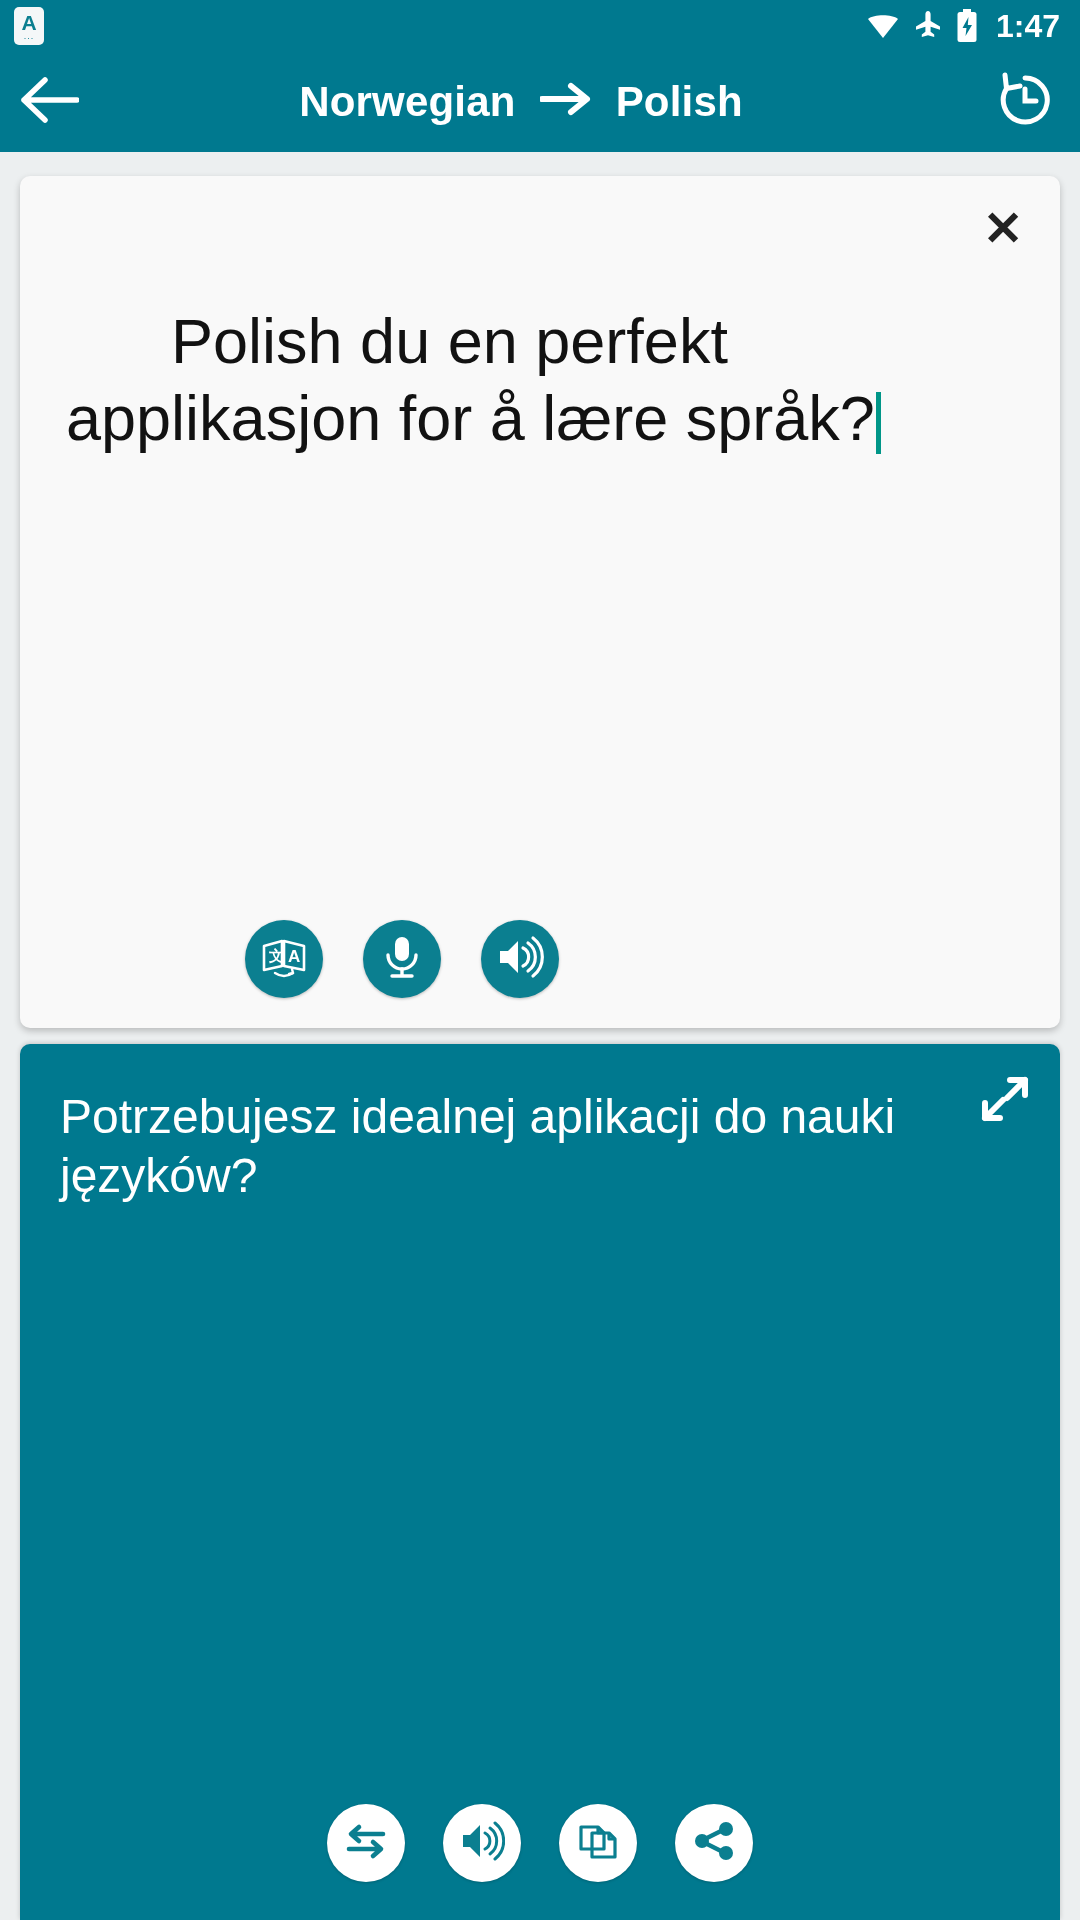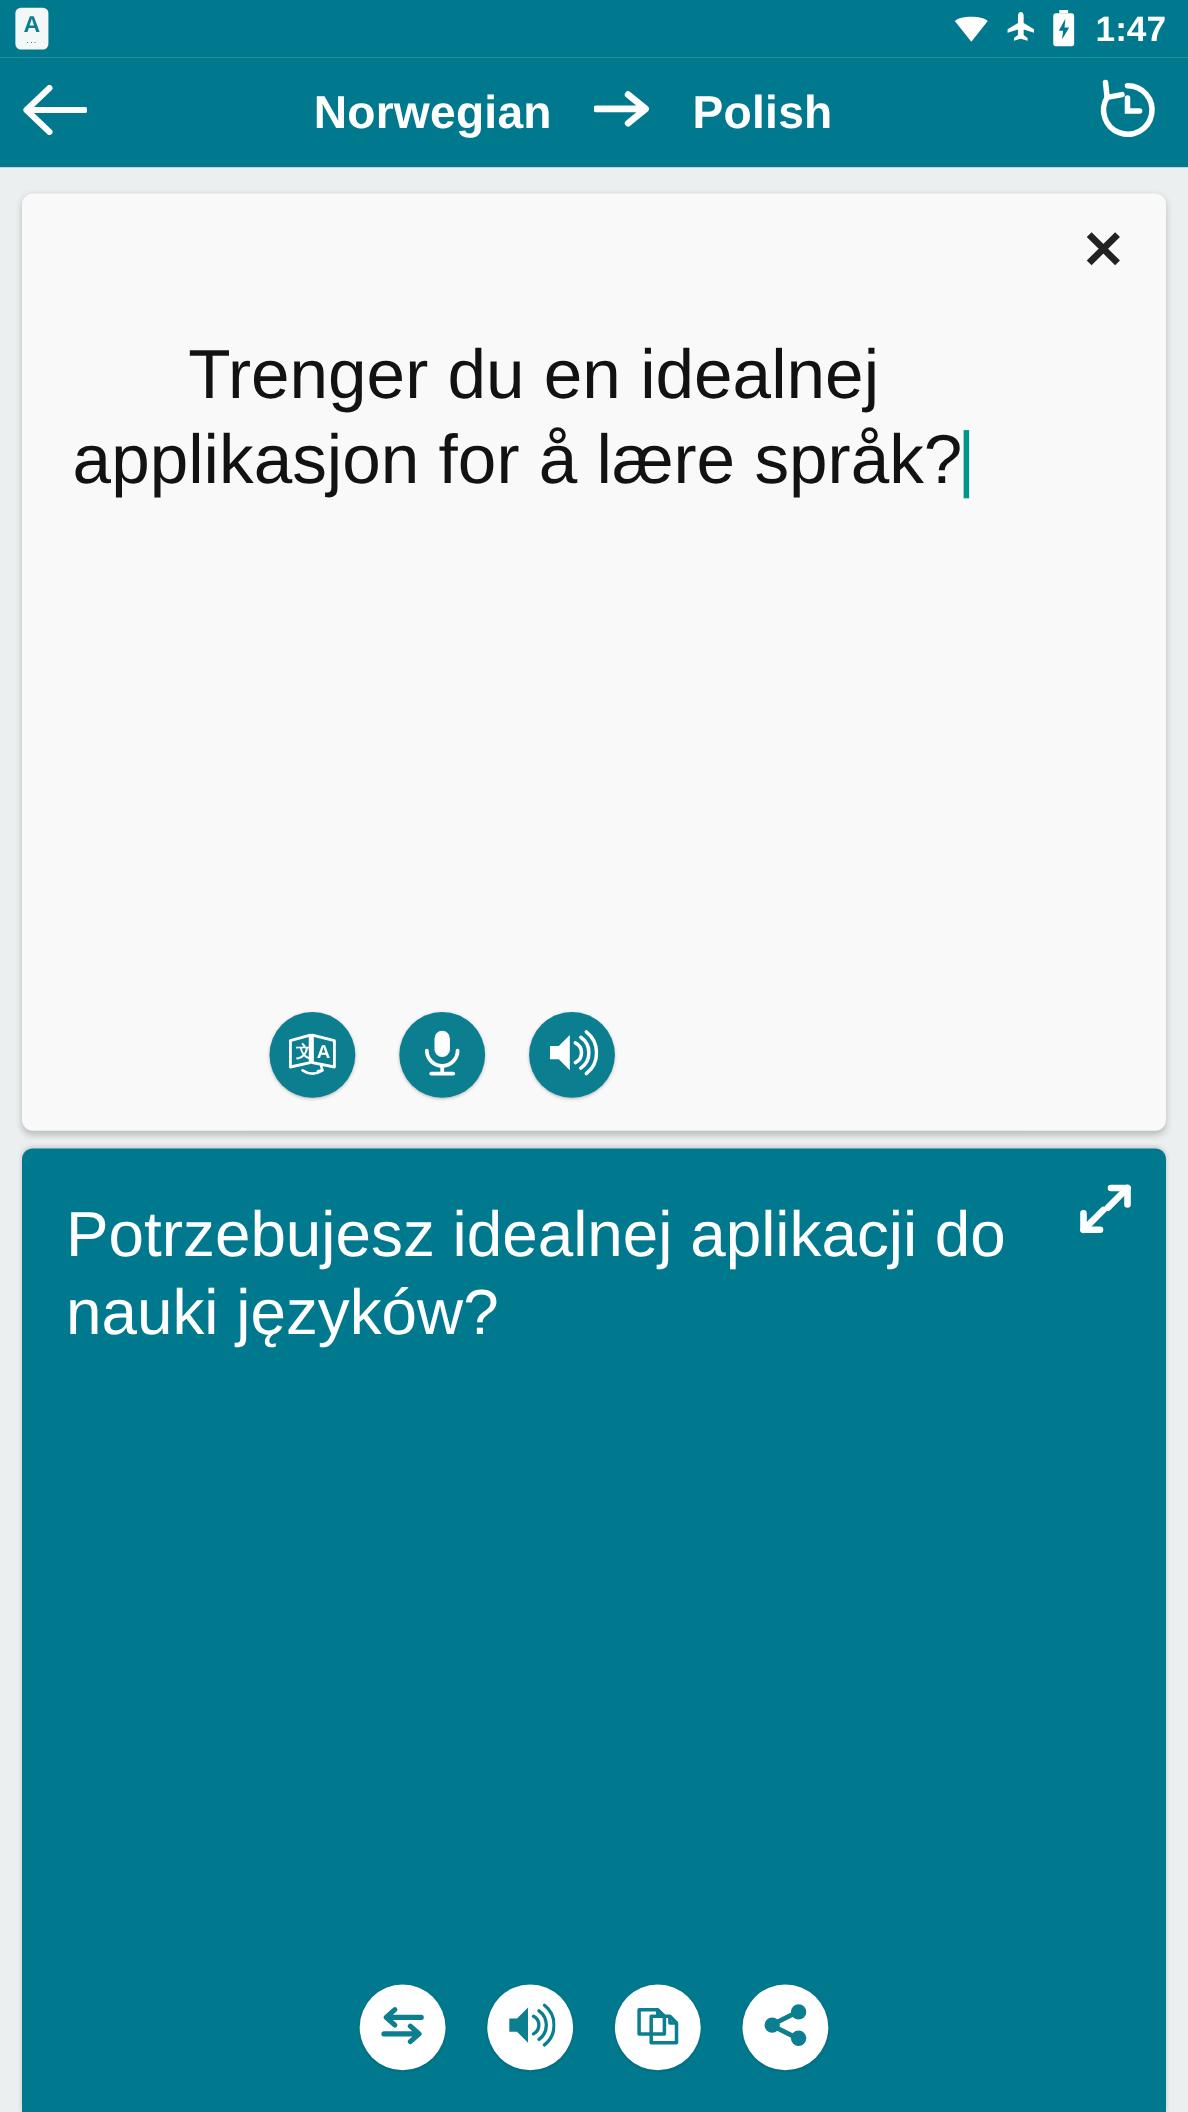--- a/index.html
+++ b/index.html
@@ -36,21 +36,21 @@
     font-family:"Liberation Sans", sans-serif; margin-left:4px;
   }
 
   
   .appbar {
     position:absolute; top:52px; left:0; width:1080px; height:100px;
     background:#00798f; display:flex; align-items:center;
   }
   .back-btn { width:100px; height:100px; display:flex; align-items:center; justify-content:center; }
   .appbar-title {
-    flex:1; display:flex; align-items:center; justify-content:center; gap:38px;
+    flex:1; display:flex; align-items:center; justify-content:center; gap:24px;
     color:#ffffff; font-size:42px; font-weight:bold; letter-spacing:0.2px;
     transform:translateX(-14px);
   }
   .hist-btn { width:110px; height:100px; display:flex; align-items:center; justify-content:center; }
 
   
   .card-source {
     position:absolute; left:20px; top:176px; width:1040px; height:852px;
     background:#f9f9f9; border-radius:10px;
     box-shadow:0 3px 7px rgba(0,0,0,0.22);
@@ -87,21 +87,21 @@
     position:absolute; left:20px; top:1044px; width:1040px; height:876px;
     background:#00798f; border-radius:10px 10px 0 0;
     box-shadow:0 -1px 5px rgba(0,0,0,0.18);
   }
   .expand-btn {
     position:absolute; right:20px; top:22px; width:70px; height:70px;
     display:flex; align-items:center; justify-content:center;
   }
   .tgt-text {
     position:absolute; left:40px; top:44px; right:120px;
-    font-size:58px; line-height:1.22; color:#ffffff; font-weight:400;
+    font-size:48px; line-height:1.22; color:#ffffff; font-weight:400;
     font-family:"Liberation Sans", sans-serif;
     white-space:pre-wrap; word-break:break-word;
   }
   .tgt-actions {
     position:absolute; left:0; right:0; bottom:38px;
     display:flex; justify-content:center; align-items:center; gap:38px;
   }
   .fab-white {
     width:78px; height:78px; border-radius:50%; background:#ffffff;
     display:flex; align-items:center; justify-content:center;
@@ -167,21 +167,21 @@
           <path d="M29 18 V30 H40" stroke="#fff" stroke-width="5" fill="none" stroke-linecap="round"></path>
         </svg>
       </span>
     </div>
   </div>
 
   <div class="card-source">
     <div class="close-btn">✕</div>
 
     <div class="src-text">
-      <span>Trenger du en idealnej applikasjon for å lære språk?</span><span class="caret"></span>
+      <span>Polish du en perfekt applikasjon for å lære språk?</span><span class="caret"></span>
     </div>
 
     <div class="src-actions">
       <div class="fab-filled">
         <span>
           <svg width="48" height="48" viewBox="0 0 48 48">
             <path d="M4 13 L22 8 V33 L4 37 Z" fill="none" stroke="#fff" stroke-width="2.6" stroke-linejoin="round"></path>
             <path d="M24 8 L44 13 V37 L24 33 Z" fill="none" stroke="#fff" stroke-width="2.6" stroke-linejoin="round"></path>
             <text x="9" y="28" font-size="15" font-family="'Liberation Sans',sans-serif" fill="#fff" font-weight="bold">文</text>
             <text x="28" y="29" font-size="17" font-family="'Liberation Sans',sans-serif" fill="#fff" font-weight="bold">A</text>

